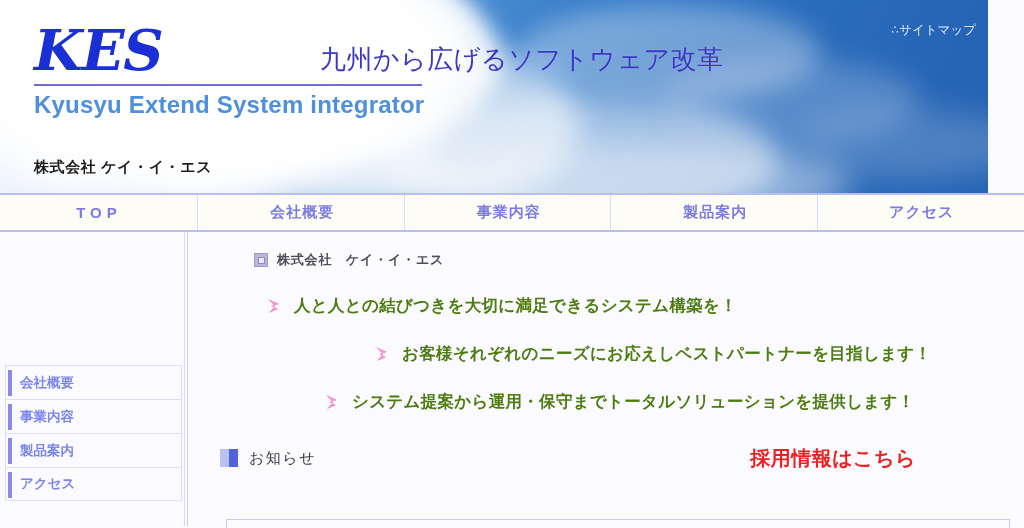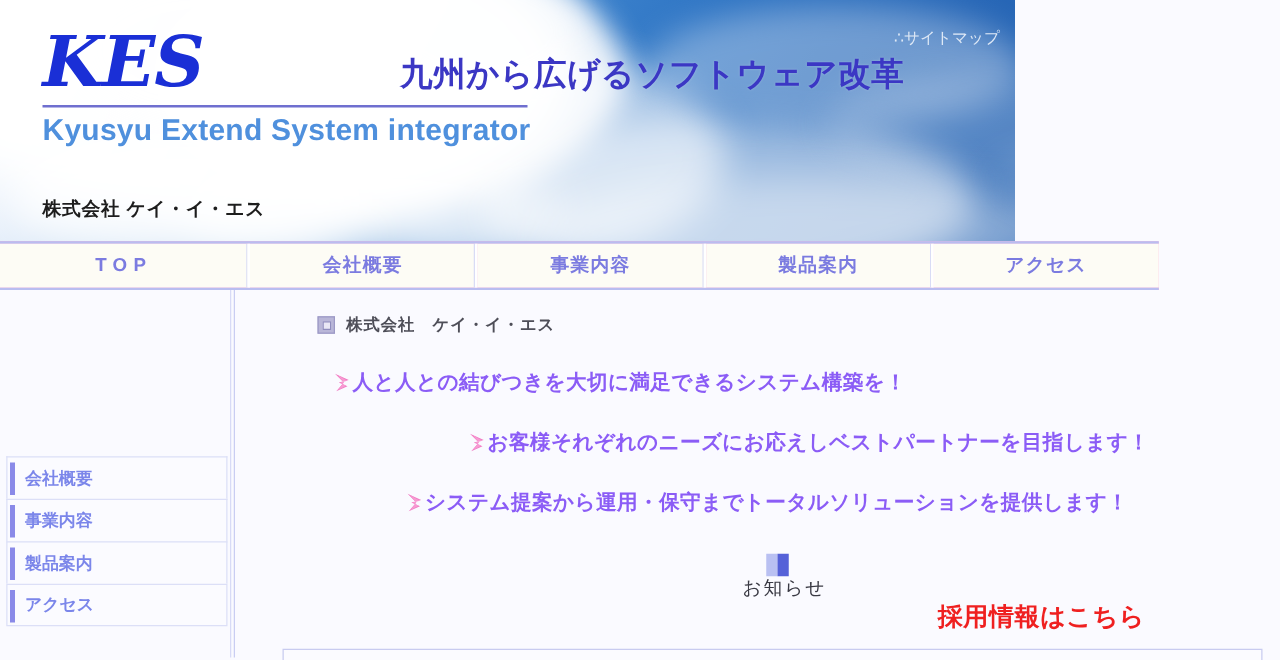--- a/index.html
+++ b/index.html
@@ -6,21 +6,21 @@
   html, body {
     width:1024px; height:528px;
     font-family:"Liberation Sans", "DejaVu Sans", sans-serif;
     background:#fafaff;
     overflow:hidden;
   }
 
   
   .banner {
     position:relative;
-    width:812px; height:193px;
+    width:988px; height:193px;
     overflow:hidden;
     background:#2f6cb5;
   }
   .sky-base {
     position:absolute; inset:0;
     background:
       linear-gradient(118deg,
         #ffffff 0%, #f2f7fd 7%, #dce9f8 13%,
         #bcd6f0 19%, #8fb9e4 26%, #6ba3db 33%,
         #4d8fd2 42%, #3a80cb 52%, #2f75c4 63%,
@@ -60,42 +60,42 @@
     color:#4f90dd; letter-spacing:.2px;
     white-space:nowrap;
   }
   .company-name {
     position:absolute; left:34px; top:158px;
     font-size:15px; font-weight:bold; color:#1d1d1d;
     letter-spacing:.6px;
   }
   .headline {
     position:absolute; left:320px; top:42px;
-    font-size:26px; font-weight:bold;
+    font-size:26px; font-weight:normal;
     color:#3b37c4;
     letter-spacing:.5px;
     text-shadow:0 0 2px rgba(255,255,255,.25);
     white-space:nowrap;
   }
   .toplinks {
     position:absolute; right:12px; top:22px;
     display:flex; gap:15px;
     font-size:12.5px; color:#dfe9f6;
     white-space:nowrap;
   }
   .toplinks span { cursor:pointer; }
 
   
   .navbar {
     position:relative;
     display:flex;
-    width:927px; height:39px;
+    width:1024px; height:39px;
     border-top:2px solid #b9bdf0;
     border-bottom:2px solid #b9bdf0;
-    background:#f9a8d4;
+    background:#0369a1;
   }
   .nav-item {
     flex:1;
     display:flex; align-items:center; justify-content:center;
     font-size:15px; font-weight:bold;
     color:#7b7be0;
     background:#fdfcf5;
     border-right:2px solid #ffffff;
     box-shadow:inset -1px 0 0 #d9dcf5;
     letter-spacing:1px;
@@ -160,36 +160,35 @@
     border:1px solid #9c99c6;
     display:flex; align-items:center; justify-content:center;
   }
   .sq-icon i {
     display:block; width:7px; height:7px;
     background:#e9e7f5; border:1px solid #8f8cbd;
   }
 
   .slogans { margin-top:26px; }
   .slogan {
-    display:flex; align-items:center; 
+    display:flex; align-items:center; gap:12px;
     font-size:16.5px; font-weight:bold;
-    color:#8b5cf6;
+    color:#4d7c0f;
     letter-spacing:.3px;
     white-space:nowrap;
   }
   .slogan.s1 { margin-left:78px; margin-top:6px; }
   .slogan.s2 { margin-left:136px; margin-top:26px; }
   .slogan.s3 { margin-left:186px; margin-top:26px; }
   .arrow-ico { flex:0 0 auto; width:16px; height:18px; }
 
   .notice-row {
     display:flex; align-items:center;
     margin-top:30px; margin-left:32px;
     height:30px;
-    flex-direction:column;
   }
   .chk-icon {
     width:18px; height:18px;
     display:grid;
     grid-template-columns:9px 9px;
     grid-template-rows:9px 9px;
   }
   .chk-icon b { display:block; }
   .chk-icon b.d { background:#5561d8; }
   .chk-icon b.l { background:#b9c0f2; }

